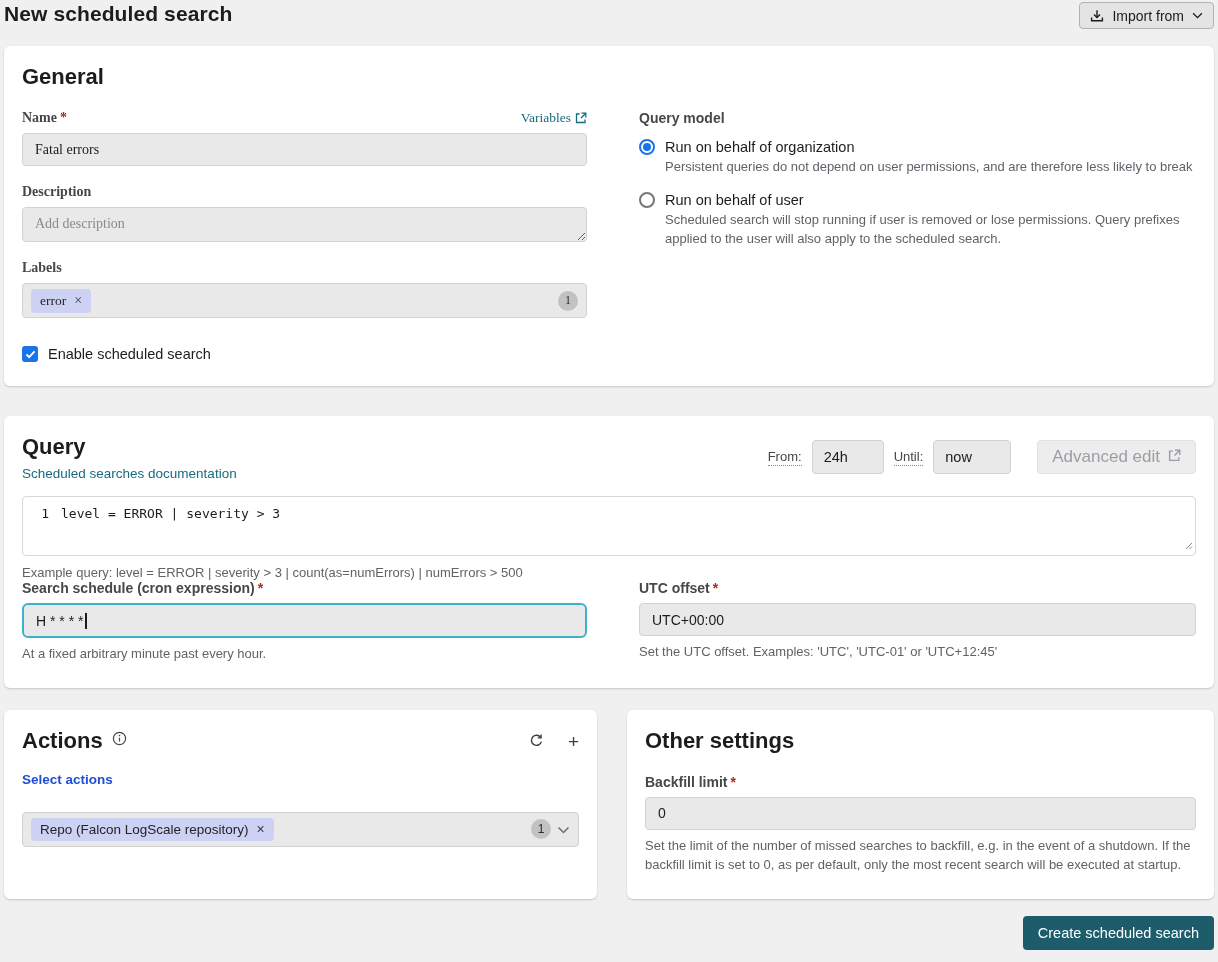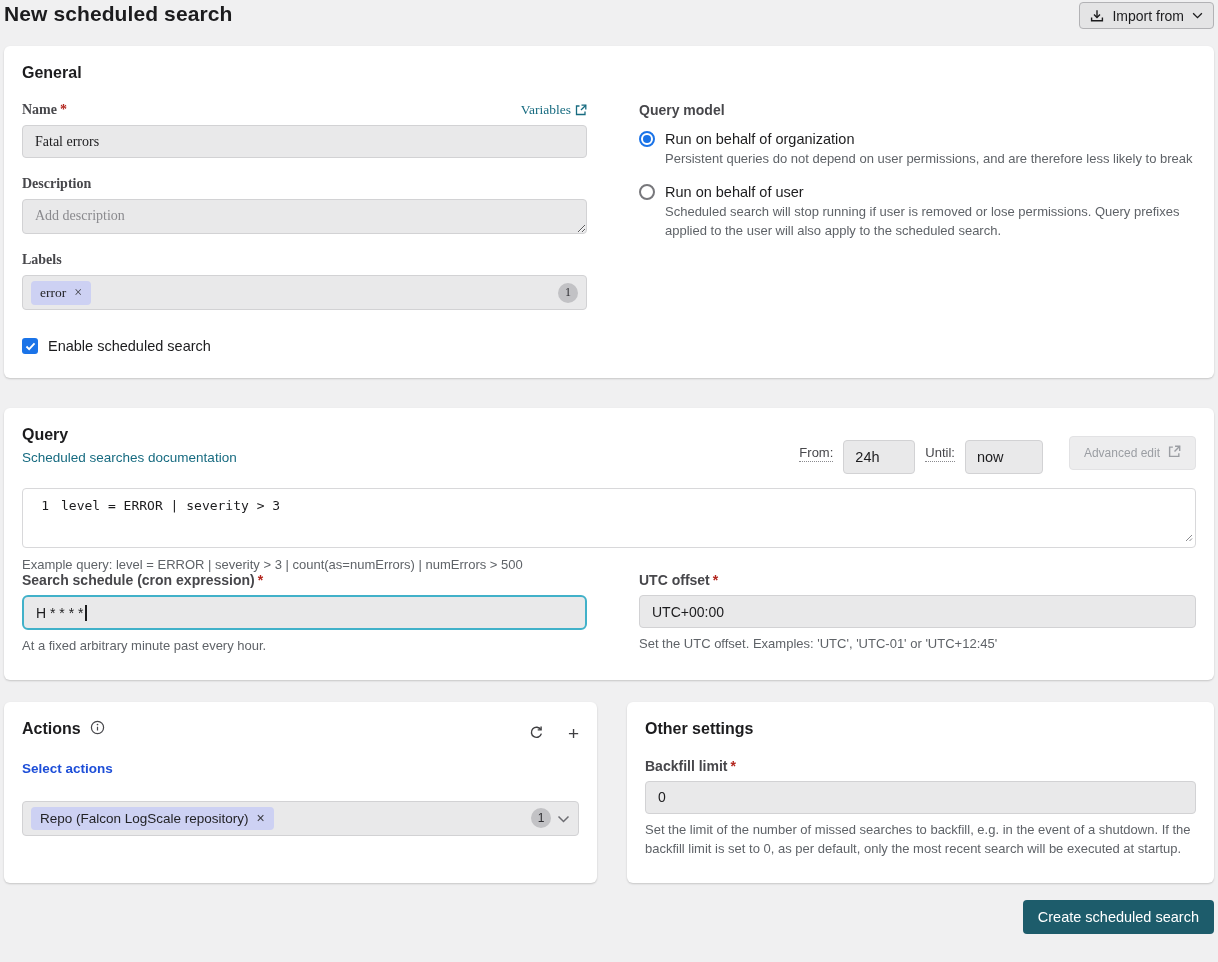--- a/index.html
+++ b/index.html
@@ -18,21 +18,21 @@
     background:#e4e4e5; border:1px solid #b2b2b5; border-radius:4px;
     font-size:14px; color:#1c1c1e; cursor:pointer;
   }
   .btn-import svg { display:block; }
 
   
   .card {
     background:#fff; border-radius:6px; box-shadow:0 1px 2px rgba(0,0,0,.18);
     padding:18px 18px 24px;
   }
-  .card-heading { font-size:16px; font-weight:700; margin-bottom:20px; }
+  .card-heading { font-size:22px; font-weight:700; margin-bottom:20px; }
 
   
   .grid2 { display:grid; grid-template-columns:565px 1fr; column-gap:52px; align-items:start; }
   .field { margin-bottom:18px;font-family:Liberation Serif, serif; }
   .field-label-row { display:flex; justify-content:space-between; align-items:flex-end; margin-bottom:7px; }
   .field-label { font-size:14px; font-weight:700; color:#47474b; }
   .req { color:#b3261e; margin-left:3px; font-weight:700; }
   .tlink { color:#176b80; font-size:13.5px; text-decoration:none; display:inline-flex; align-items:center; gap:4px; cursor:pointer; }
   .tlink svg { display:block; }
   .input {
@@ -66,25 +66,25 @@
   .radio.on::after { content:""; position:absolute; inset:2px; border-radius:50%; background:#1a73e8; }
   .radio.off { border:2px solid #77777b; }
   .radio-label { font-size:14.5px; color:#1c1c1e; }
   .radio-desc { font-size:13px; color:#5f6368; line-height:1.45; margin:3px 0 0 26px; max-width:530px; }
   .qm-label { font-size:14px; font-weight:700; color:#47474b; margin-bottom:13px; }
 
   
   .query-head { display:flex; justify-content:space-between; align-items:flex-start; }
   .query-controls { display:flex; align-items:center; gap:10px; padding-top:6px; }
   .range-label { font-size:13px; color:#47474b; border-bottom:1px dotted #8a8a8e; padding-bottom:1px; }
-  .range-box { width:72px; height:34px; background:#e9e9ea; border:1px solid #d2d2d4; border-radius:4px; display:flex; align-items:center; padding:0 11px; font-size:14.5px;margin-top:8px; }
+  .range-box { width:72px; height:34px; background:#e9e9ea; border:1px solid #d2d2d4; border-radius:4px; display:flex; align-items:center; padding:0 11px; font-size:14.5px; }
   .range-box.until { width:78px; }
   .btn-advanced {
     margin-left:16px; display:inline-flex; align-items:center; gap:8px; height:34px; padding:0 14px;
-    background:#ededee; border:1px solid #e2e2e4; border-radius:4px; color:#9b9ea3; font-size:12px; cursor:pointer;
+    background:#ededee; border:1px solid #e2e2e4; border-radius:4px; color:#9b9ea3; font-size:17px; cursor:pointer;
   }
   .editor {
     position:relative; margin-top:14px; border:1px solid #d8d8da; border-radius:4px; background:#fff;
     height:60px; padding:9px 10px; font-family:"DejaVu Sans Mono","Liberation Mono",monospace; font-size:13px;
   }
   .editor .gutter { display:inline-block; width:16px; text-align:right; margin-right:12px; color:#1c1c1e; }
   .editor .corner { position:absolute; right:2px; bottom:2px; }
   .example { font-size:13px; color:#5f6368; margin-top:9px; }
   .sched-row { }
   .input.focused { border:2px solid #41b1c9; border-radius:6px; height:35px; }

